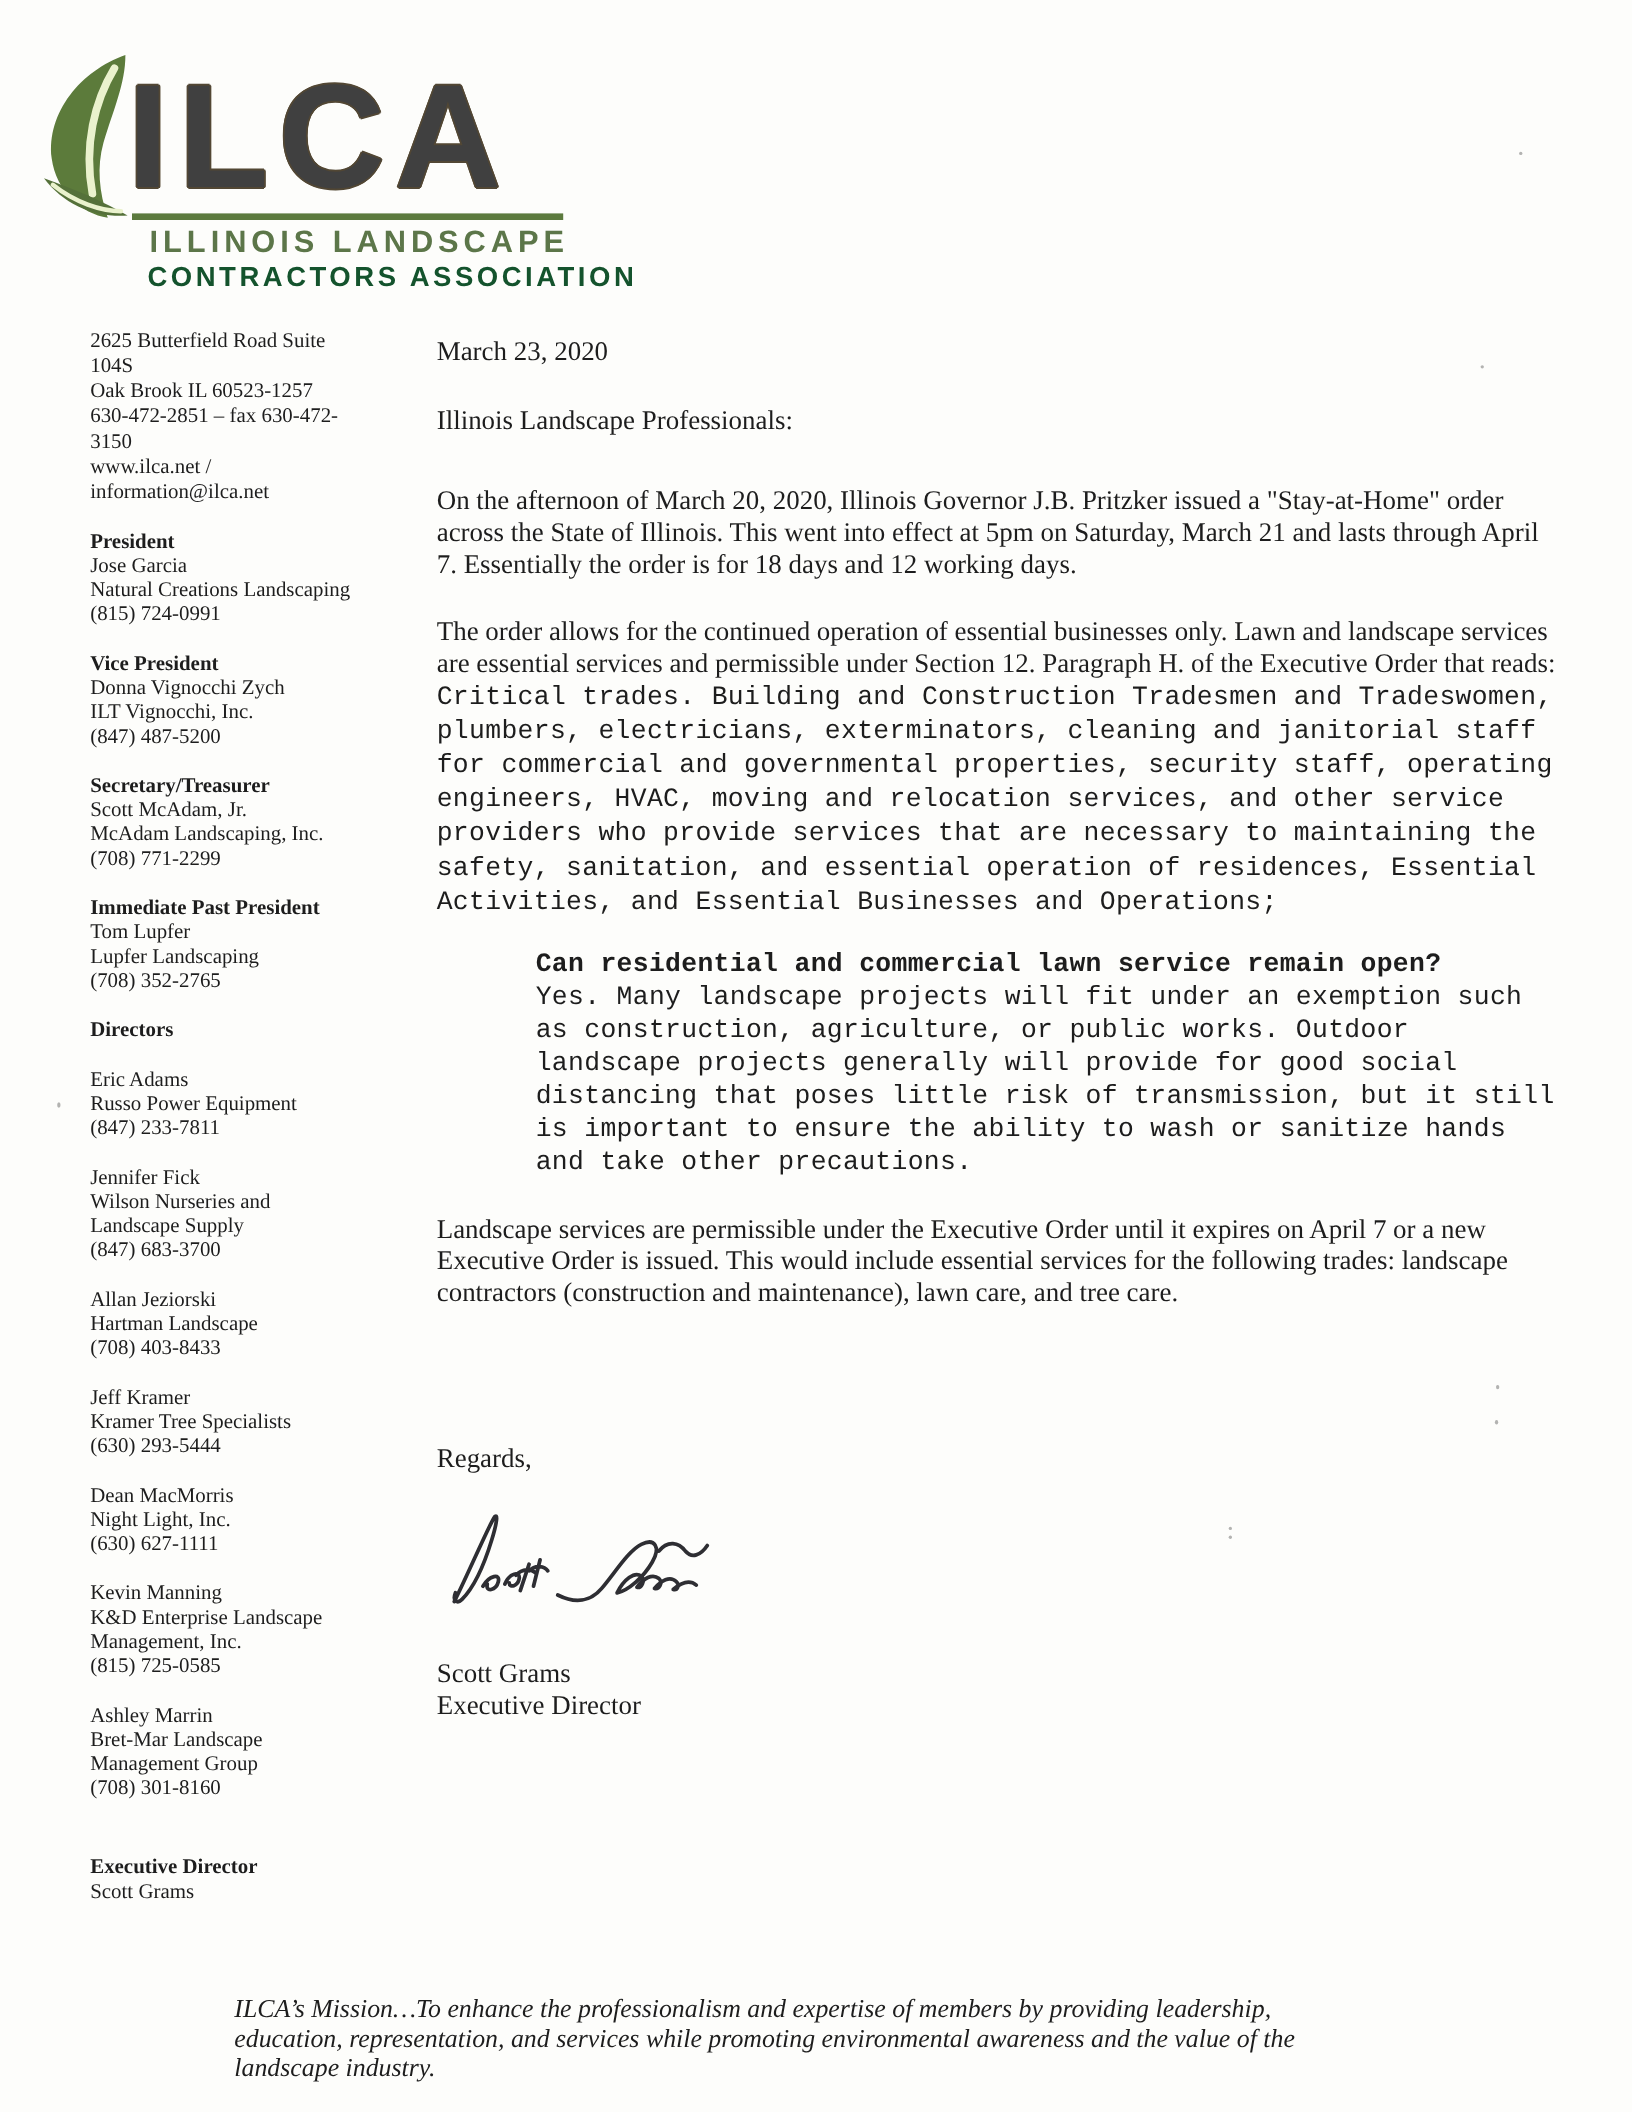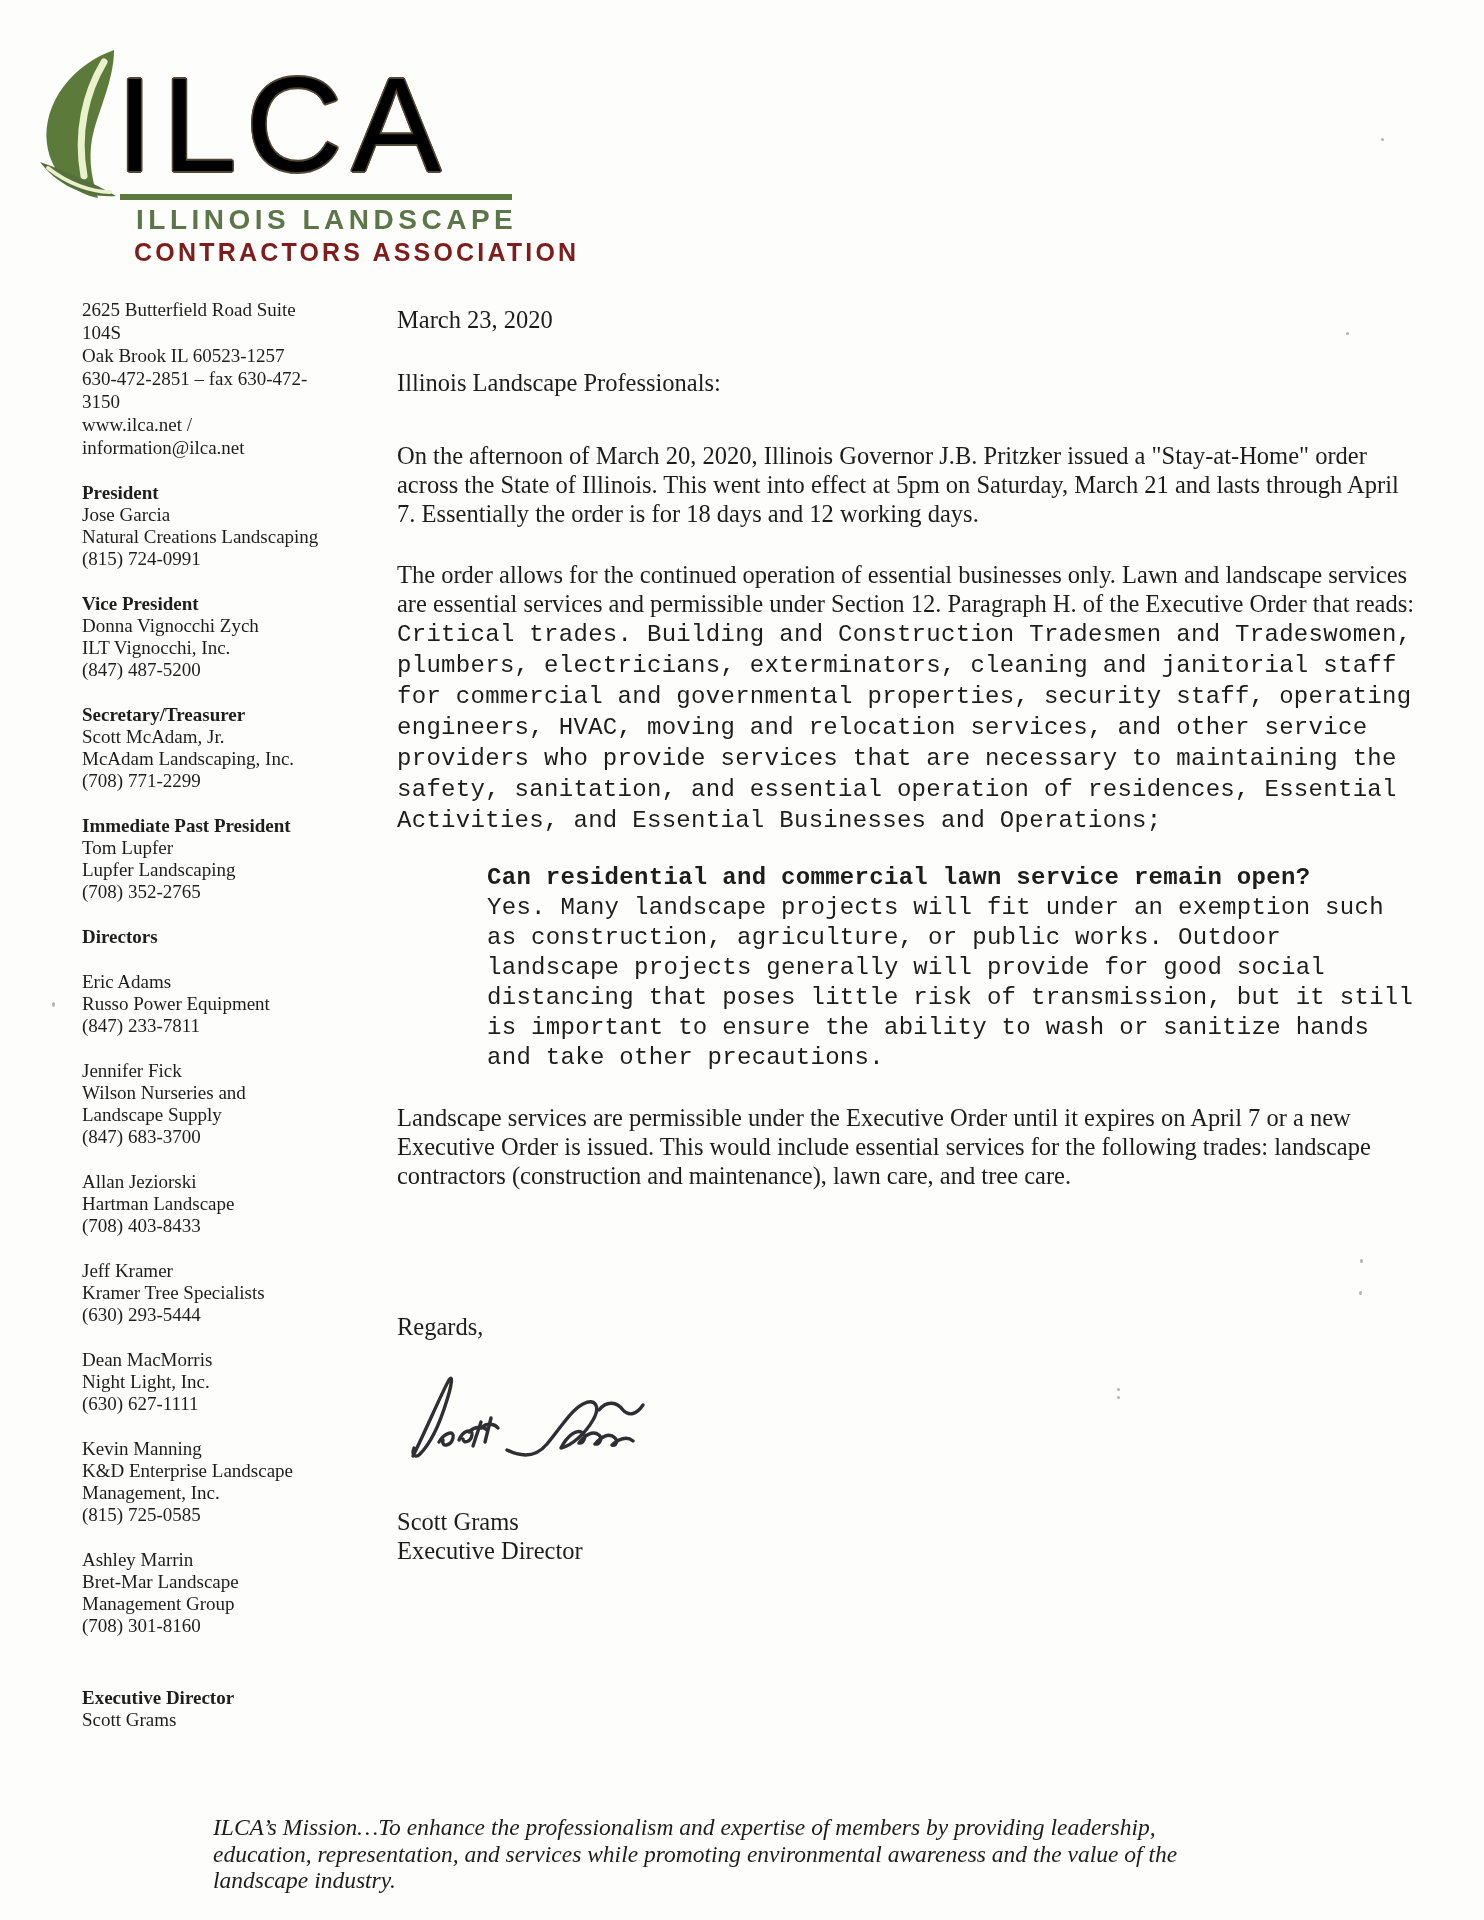--- a/index.html
+++ b/index.html
@@ -7,35 +7,35 @@
     width:1484px;height:1920px;position:relative;
     background:#fdfdfb;color:#1d1d1d;
     font-family:"Liberation Serif", serif;
     overflow:hidden;
   }
   
   .logo{position:absolute;left:0;top:0;}
   .leaf{position:absolute;left:30px;top:44px;}
   .ilca-word{
     position:absolute;left:116px;top:58px;
-    font-family:"Liberation Sans", sans-serif;font-weight:normal;
-    font-size:134px;line-height:1;letter-spacing:9px;color:#000000;
+    font-family:"Liberation Sans", sans-serif;font-weight:bold;
+    font-size:134px;line-height:1;letter-spacing:9px;color:#404040;
     text-shadow:1.6px 0 0 #524734,-1.6px 0 0 #524734,0 1.6px 0 #524734,0 -1.6px 0 #524734,
                 1.2px 1.2px 0 #524734,-1.2px 1.2px 0 #524734,1.2px -1.2px 0 #524734,-1.2px -1.2px 0 #524734;
   }
   .logo-rule{position:absolute;left:120px;top:194px;width:392px;height:6px;background:#5c7a3e;}
   .logo-cap1{
     position:absolute;left:136px;top:204px;
     font-family:"Liberation Sans", sans-serif;font-weight:bold;
     font-size:28px;letter-spacing:4.5px;color:#5c7649;white-space:nowrap;
   }
   .logo-cap2{
     position:absolute;left:134px;top:238px;
     font-family:"Liberation Sans", sans-serif;font-weight:bold;
-    font-size:25px;letter-spacing:3.2px;color:#7f1d1d;white-space:nowrap;
+    font-size:25px;letter-spacing:3.2px;color:#14532d;white-space:nowrap;
   }
   
   .sidebar{
     position:absolute;left:82px;top:298px;width:256px;
     font-size:19px;line-height:22px;
   }
   .sidebar .blk{margin:0 0 23px 0;}
   .sidebar .addr{line-height:23px;font-family:Liberation Serif, serif;}
   .sidebar .bh{font-weight:bold;}
   .sidebar .exec{margin-top:50px;}

